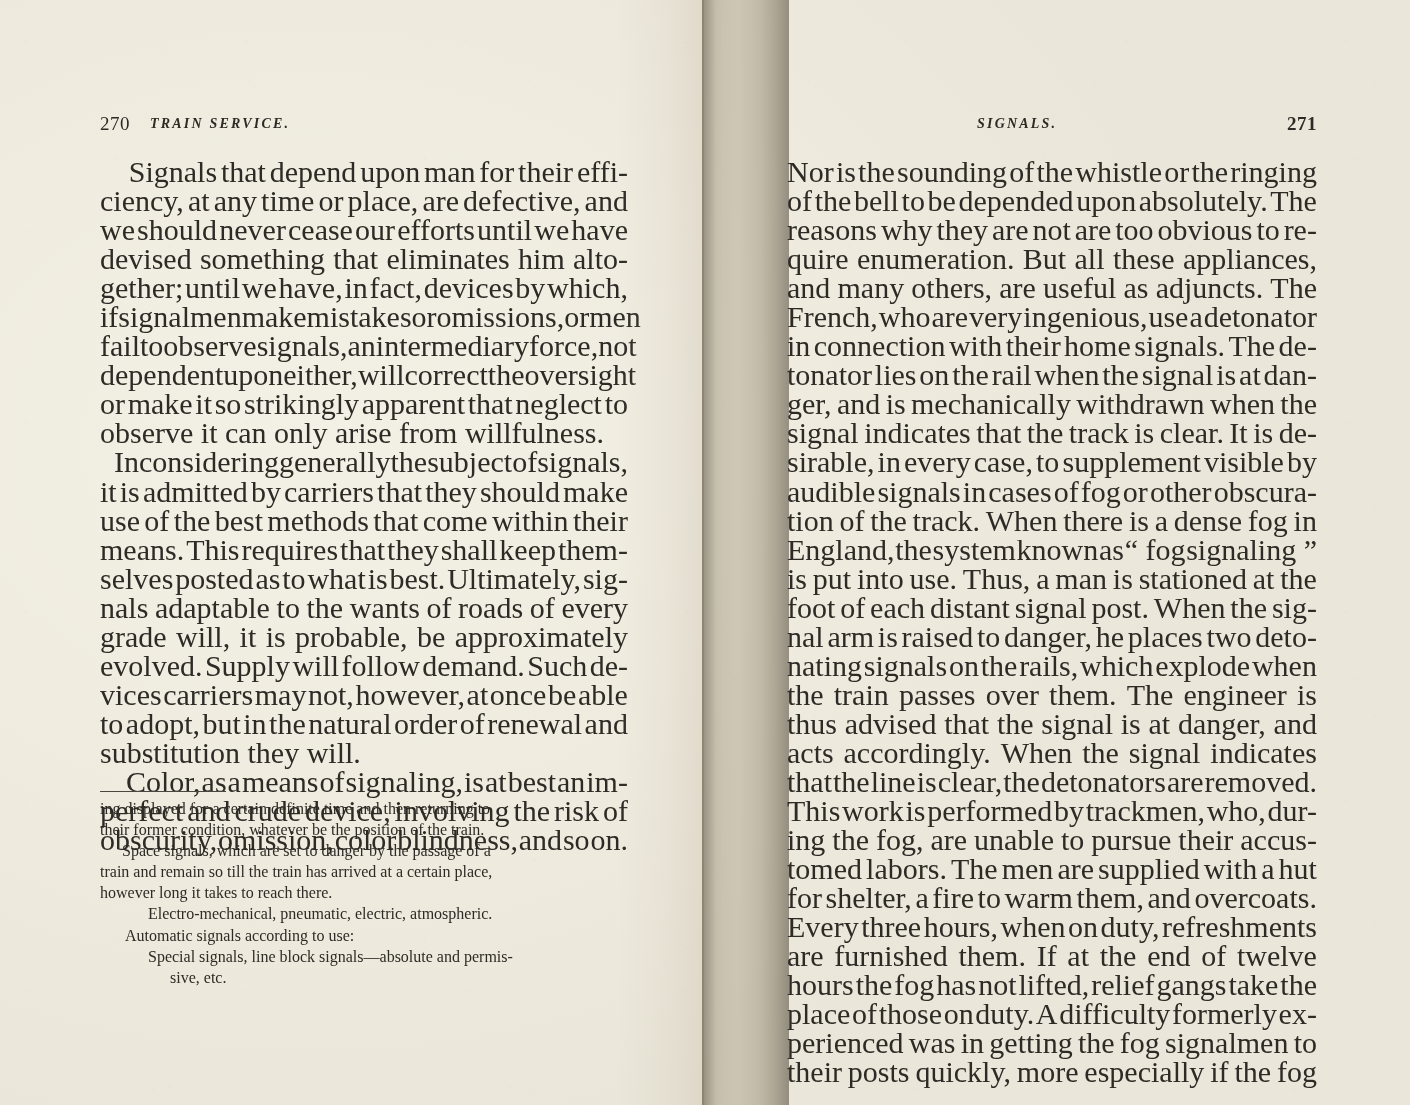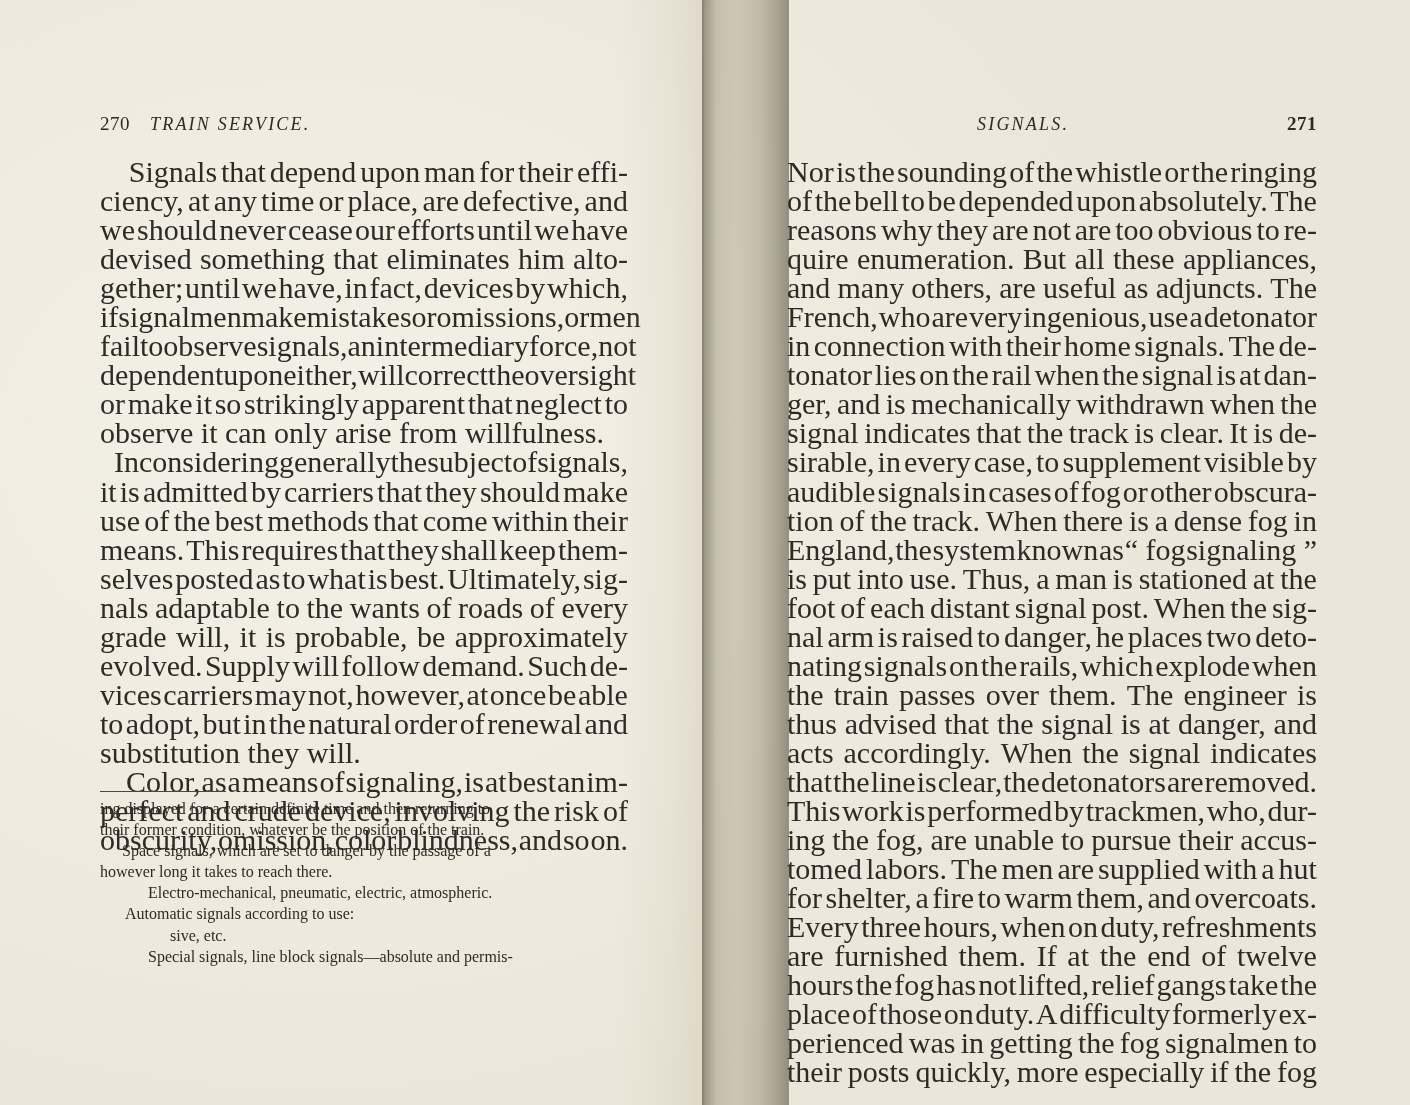--- a/index.html
+++ b/index.html
@@ -106,23 +106,23 @@
   .running-head .folio {
     position: absolute;
     font-size: 19px;
     letter-spacing: .5px;
   }
   .running-head .title {
     position: absolute;
     width: 100%;
     text-align: center;
     font-style: italic;
-    font-weight: normal;
+    font-weight: bold;
     letter-spacing: 2.2px;
-    font-size: 18px;
+    font-size: 14px;
   }
   #page-left  .folio { left: 0; }
   #page-right .folio { right: 0; font-weight: bold; }
   #page-left  .title { left: 50px; width: 330px; text-align: left; }
   #page-right .title { left: 190px; width: 330px; text-align: left; }
 
   
   .textblock {
     position: absolute;
     top: 143px;
@@ -421,25 +421,26 @@
             <span>so</span>
             <span>on.</span>
           </div>
         </div>
       </div>
     <div id="footnote-rule"></div>
     <div id="footnote-block">
         <div class="line ind0"><span>ing displayed for a certain definite time and  then  returning to</span></div>
         <div class="line ind0"><span>their former condition, whatever be the position of the train.</span></div>
         <div class="line ind0"><span class="lead-indent"></span><span>Space signals, which are set to  danger  by  the  passage  of  a</span></div>
+        <div class="line ind0"><span>train and remain so till the train has arrived at a certain place,</span></div>
         <div class="line ind0"><span>however long it takes to reach there.</span></div>
         <div class="line ind2"><span>Electro-mechanical, pneumatic, electric, atmospheric.</span></div>
         <div class="line ind1"><span>Automatic signals according to use:</span></div>
+        <div class="line ind2"><span>Special signals, line block signals—absolute and  permis-</span></div>
         <div class="line ind3"><span>sive, etc.</span></div>
-        <div class="line ind2"><span>Special signals, line block signals—absolute and  permis-</span></div>
       </div>
   </div>
 
   <div id="gutter"></div>
   <div id="gutter-right-shadow"></div>
   <div id="gutter-seam"></div>
 
   <div class="page" id="page-right">
     <div class="running-head">
       <span class="title">SIGNALS.</span>

